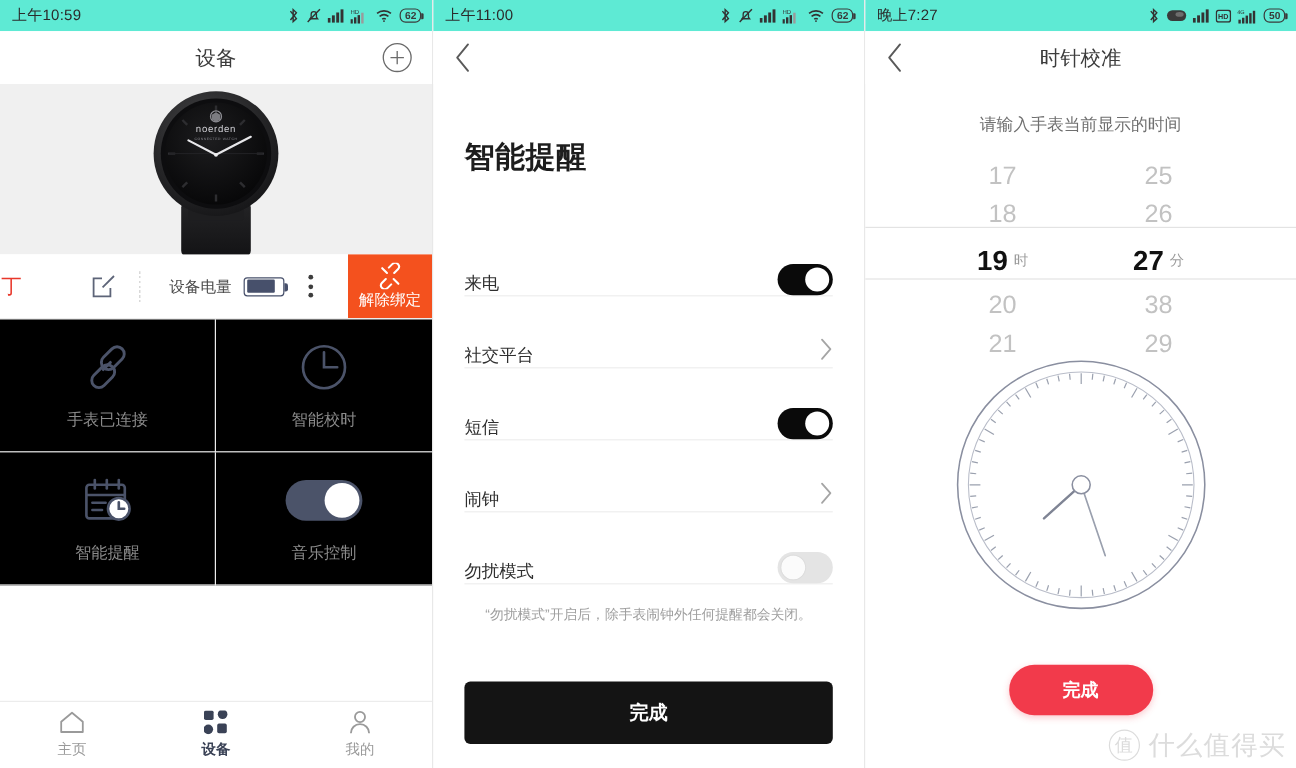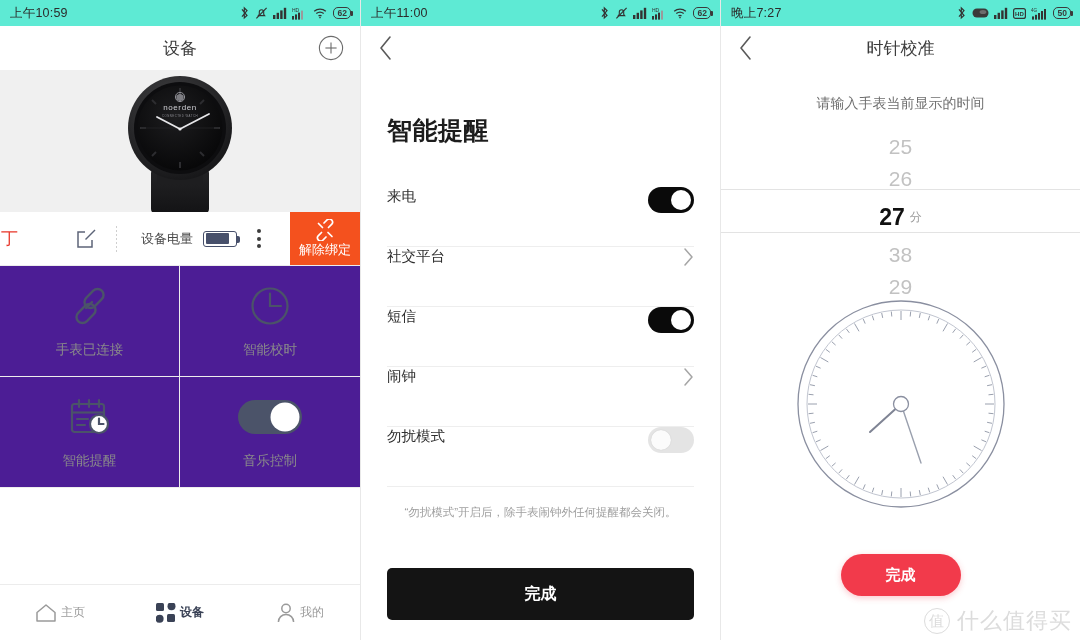--- a/index.html
+++ b/index.html
@@ -84,49 +84,49 @@
     margin-left: 20px; display: flex; flex-direction: column; gap: 3.5px;
   }
   .tb-dots span { width: 4px; height: 4px; border-radius: 50%; background: #3d3d3d; }
   .tb-unbind {
     position: absolute; right: 0; top: 0; width: 70px; height: 100%;
     display: flex; flex-direction: column; align-items: center;
     justify-content: center; gap: 0; color: #fff;
   }
   .tb-unbind-label { font-size: 13px; color: #fff; }
 
-  .feature-grid { display: grid; grid-template-columns: 1fr 1fr; background: #4c1d95; }
+  .feature-grid { display: grid; grid-template-columns: 1fr 1fr; background: #000000; }
   .feature-cell {
     height: 111px; display: flex; flex-direction: column;
     align-items: center; justify-content: center; gap: 12px;
     border-right: 1px solid #ededed; border-bottom: 1px solid #ededed;
   }
   .feature-cell:nth-child(2n) { border-right: none; }
   .feature-label { font-size: 13.5px; color: #8a8a8a; }
   .feat-icon { height: 46px; display: flex; align-items: center; }
 
   .tabbar {
     position: absolute; bottom: 0; left: 0; right: 0; height: 56px;
     display: flex; background: #fff; border-top: 1px solid #ececec;
   }
   .tab {
-    flex: 1; display: flex; flex-direction: row;
+    flex: 1; display: flex; flex-direction: column;
     align-items: center; justify-content: center; gap: 4px;
   }
   .tab-label { font-size: 12px; color: #9a9a9a; }
   .tab.active .tab-label { color: #3a4256; font-weight: bold; }
 
   
   .p2-title {
     font-size: 25px; color: #1d1d1d; font-weight: bold;
     padding: 44px 0 0 26px; letter-spacing: .5px;
   }
   .setting-list { margin-top: 40px; padding: 0 26px; }
   .setting-row {
-    height: 60px; display: flex; align-items: flex-start;
+    height: 60px; display: flex; align-items: flex-end;
     justify-content: space-between; border-bottom: 1px solid #eeeeee;
   }
   .setting-label { font-size: 14.5px; color: #2f2f2f; }
   .toggle {
     width: 46px; height: 26px; border-radius: 13px; position: relative;
     background: #0a0a0a;
   }
   .toggle i {
     position: absolute; top: 2.6px; right: 2.6px;
     width: 20.8px; height: 20.8px; border-radius: 50%; background: #fff;
@@ -512,20 +512,30 @@
           <path d="M13 3 4 14l9 11" fill="none" stroke="#5a5a5a" stroke-width="1.6" stroke-linecap="round" stroke-linejoin="round"></path>
         </svg>
       </div>
     </div>
 
     <div class="p3-hint">请输入手表当前显示的时间</div>
 
     <div class="picker">
       <div class="picker-band"></div>
       <div class="picker-cols">
+        <div class="picker-col">
+          <div class="picker-item">17</div>
+          <div class="picker-item">18</div>
+          <div class="picker-item sel">
+            <span>19</span>
+            <span class="picker-unit">时</span>
+          </div>
+          <div class="picker-item">20</div>
+          <div class="picker-item">21</div>
+        </div>
         <div class="picker-col">
           <div class="picker-item">25</div>
           <div class="picker-item">26</div>
           <div class="picker-item sel">
             <span>27</span>
             <span class="picker-unit">分</span>
           </div>
           <div class="picker-item">38</div>
           <div class="picker-item">29</div>
         </div>

